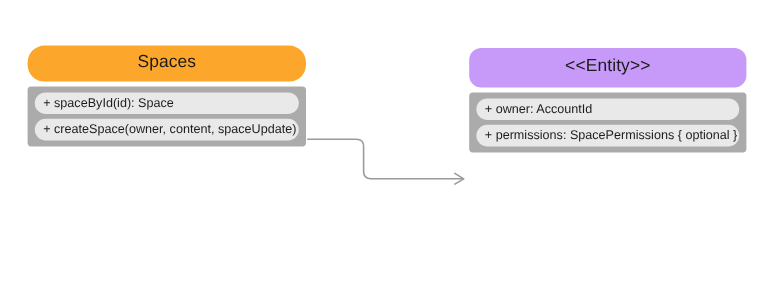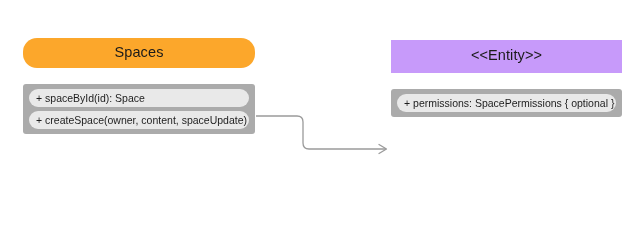--- a/index.html
+++ b/index.html
@@ -40,21 +40,21 @@
   .uml-header .typename {
     display: block;
     font-size: 14.5px;
   }
   .uml-body {
     box-sizing: border-box;
     width: 100%;
     background: #ababab;
     border-radius: 3px;
     padding: 5px 6px 5px 6px;
-    margin-top: 16px;
+    margin-top: 4px;
     display: flex;
     flex-direction: column;
     gap: 4px;
   }
   .uml-row {
     box-sizing: border-box;
     background: #e9e9e9;
     border-radius: 9px;
     height: 18px;
     line-height: 18px;
@@ -78,20 +78,21 @@
 
   
   #box-space-entity {
     left: 391px;
     top: 40px;
     width: 231px;
   }
   #box-space-entity .uml-header {
     background: #c79afa;
     padding: 6px 4px 8px 4px;
+    border-radius: 10px;
   }
   #box-space-entity .uml-header .typename {
     margin-top: 2px;
   }
 
   
   #connector {
     position: absolute;
     left: 0;
     top: 0;
@@ -113,20 +114,21 @@
       <div class="uml-row">+ spaceById(id): Space</div>
       <div class="uml-row">+ createSpace(owner, content, spaceUpdate)</div>
     </div>
   </div>
 
   <div class="uml-box" id="box-space-entity">
     <div class="uml-header">
       <span class="stereotype">&lt;&lt;Entity&gt;&gt;</span>
     </div>
     <div class="uml-body">
+      <div class="uml-row">+ owner: AccountId</div>
       <div class="uml-row">+ permissions: SpacePermissions { optional }</div>
     </div>
   </div>
 
   <svg id="connector" viewBox="0 0 643 227" xmlns="http://www.w3.org/2000/svg">
     <path d="M 256 116 L 297 116 Q 303 116 303 122 L 303 143 Q 303 149 309 149 L 386 149" fill="none" stroke="#9a9a9a" stroke-width="1.3"></path>
     <path d="M 379 144.5 L 386.5 149 L 379 153.5" fill="none" stroke="#9a9a9a" stroke-width="1.3" stroke-linecap="round" stroke-linejoin="round"></path>
   </svg>
 
 </div>

